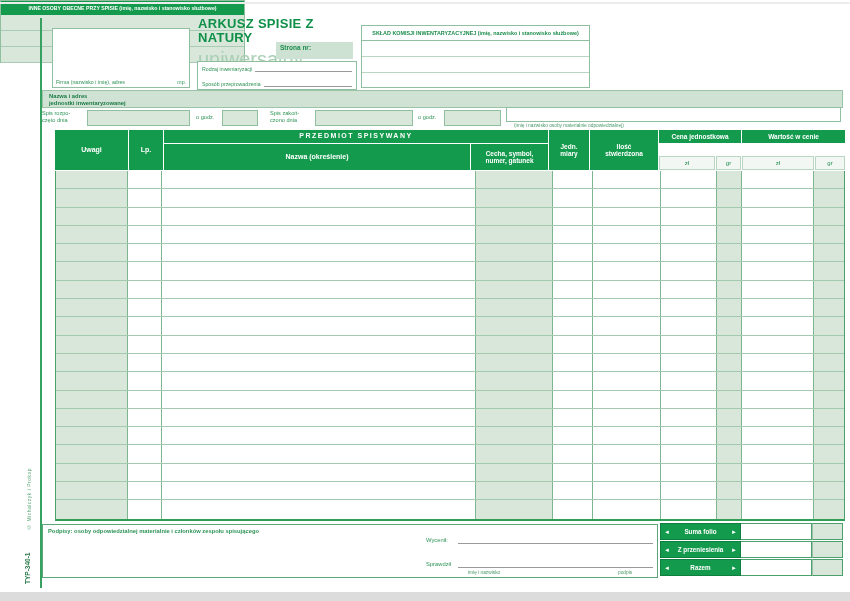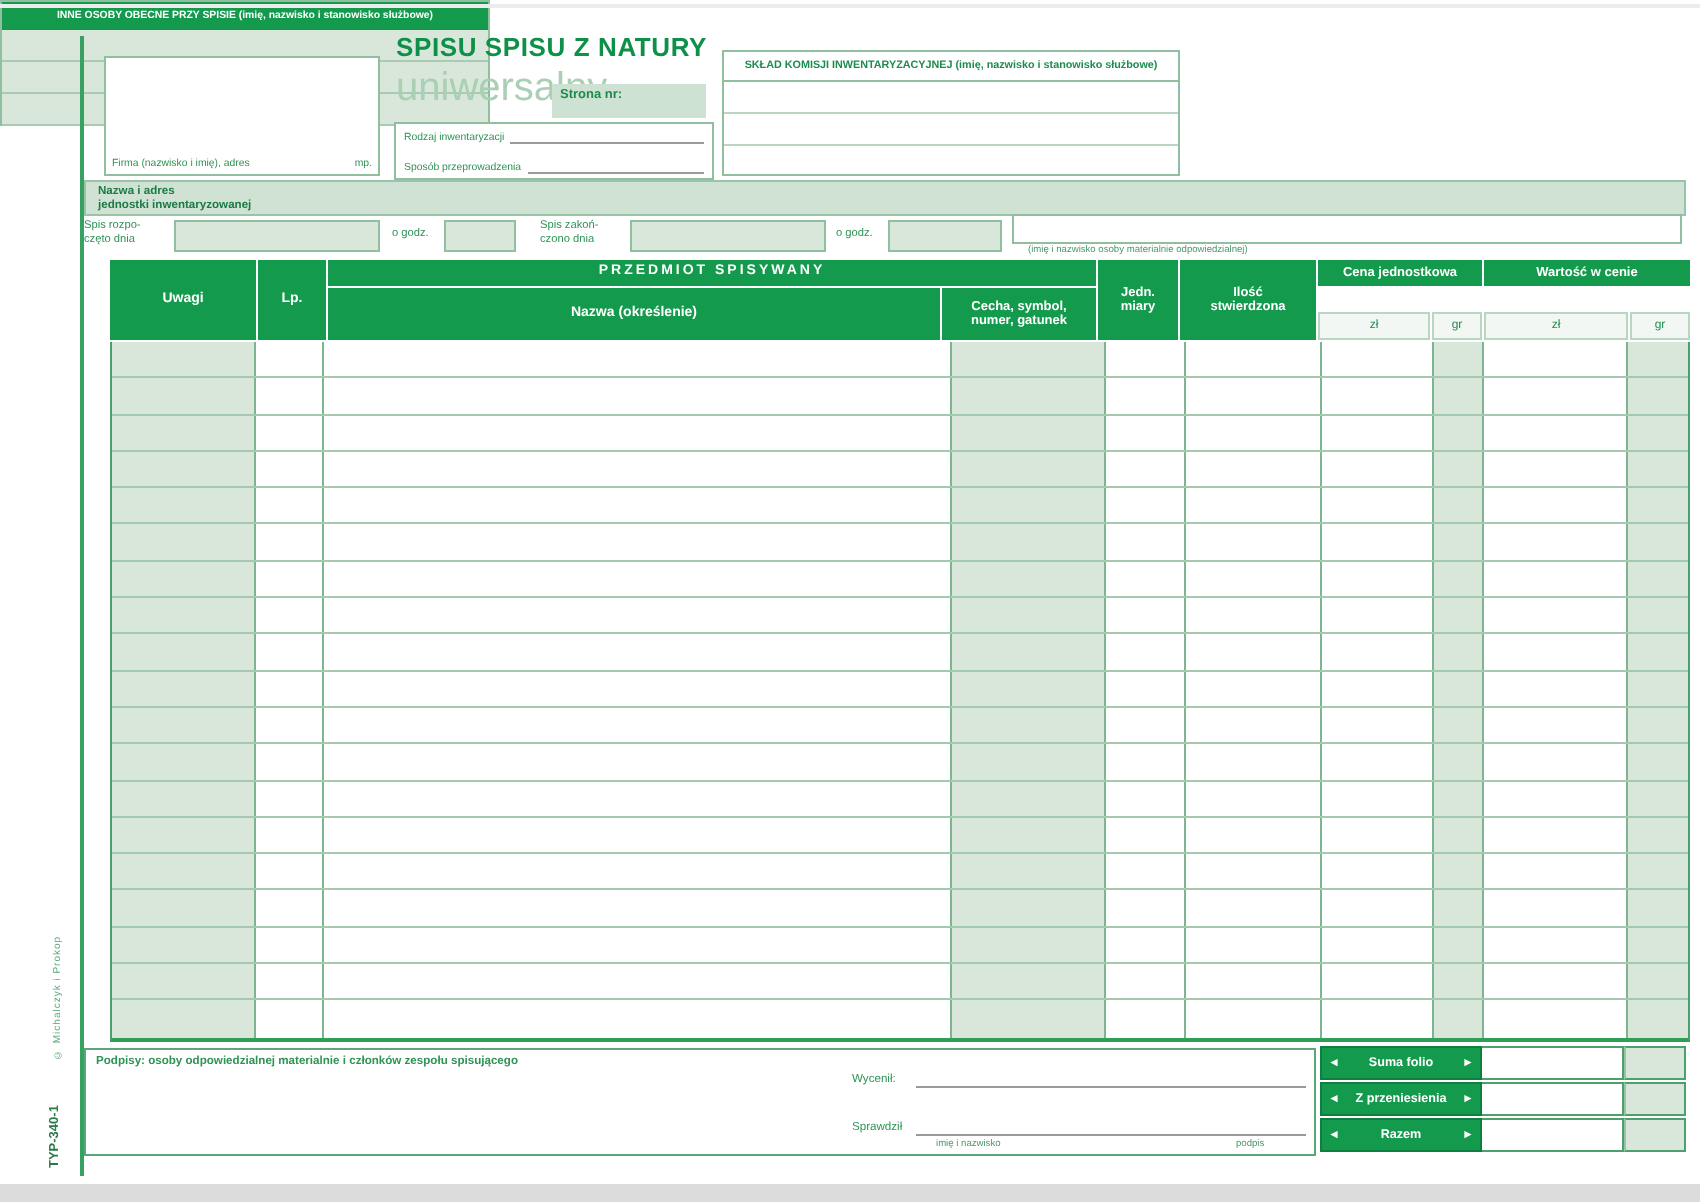--- a/index.html
+++ b/index.html
@@ -113,21 +113,21 @@
   <div class="vtext vtext-code">TYP-340-1</div>
 
   <div class="box firm-box">
     <div class="firm-inner">
       <span>Firma (nazwisko i imię), adres</span>
       <span>mp.</span>
     </div>
   </div>
 
   <div class="title-block">
-    <div class="form-title">SPISU SPISU Z NATURY</div>
+    <div class="form-title">ARKUSZ SPISIE Z NATURY</div>
     <div class="form-subtitle">uniwersalny</div>
   </div>
   <div class="strona-box">
     <span>Strona nr:</span>
   </div>
 
   <div class="box rodzaj-box">
     <div class="line-row">
       <span class="lbl">Rodzaj inwentaryzacji</span>
       <span class="rule"></span>

